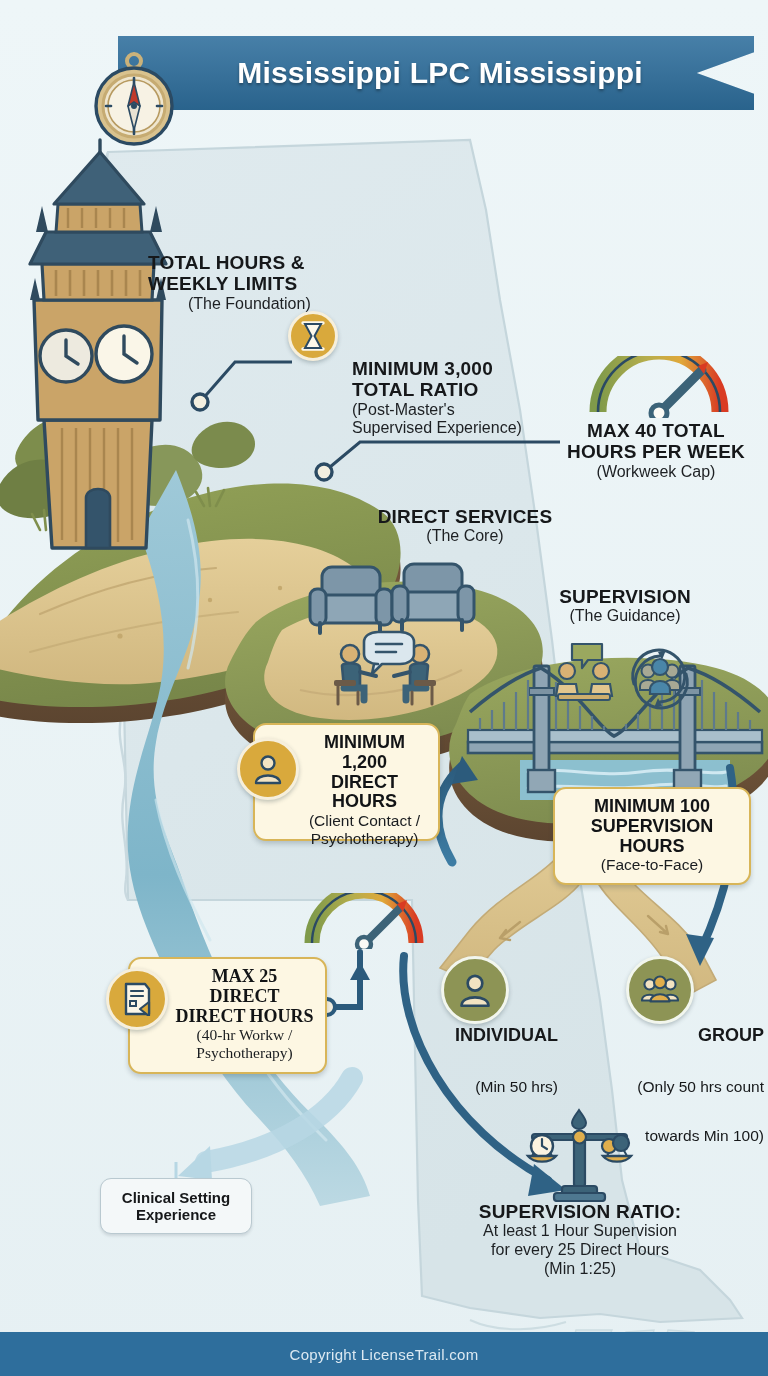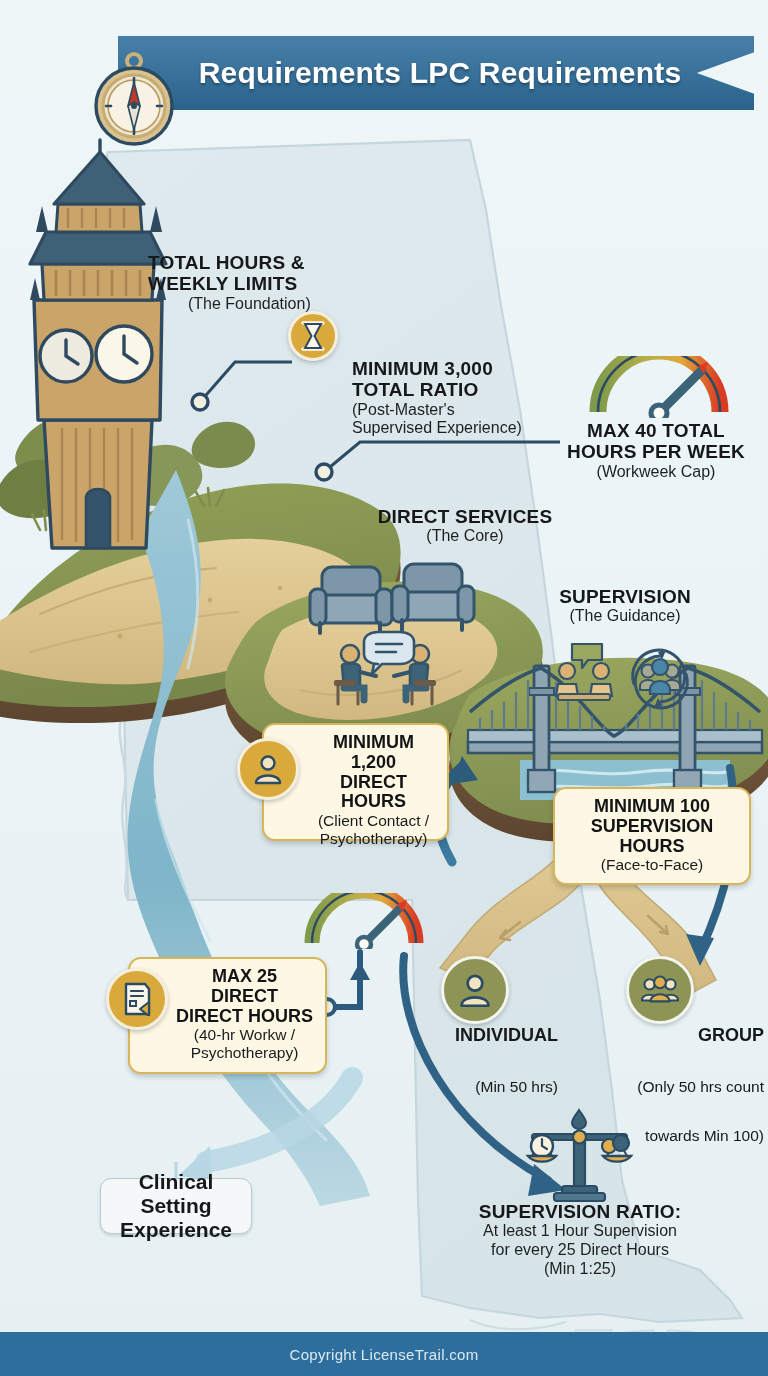--- a/index.html
+++ b/index.html
@@ -42,21 +42,21 @@
   
   .callout{position:absolute;background:#fdf7e3;border:2px solid #d8b558;
      border-radius:13px;box-shadow:0 3px 5px rgba(40,60,70,.22);
      padding:8px 10px;box-sizing:border-box;text-align:center;}
   .callout .hd{font-weight:bold;font-size:18px;line-height:1.1;color:#121416;}
   .callout .sb{font-size:15.5px;line-height:1.12;color:#1a1d20;}
 
   .plainbox{position:absolute;background:#f4f8f9;border:1.6px solid #b9c9d0;
      border-radius:11px;box-shadow:0 2px 3px rgba(40,60,70,.14);
      display:flex;align-items:center;justify-content:center;text-align:center;
-     font-weight:bold;font-size:21px;line-height:1.15;color:#16181a;
+     font-weight:bold;font-size:15px;line-height:1.15;color:#16181a;
      box-sizing:border-box;padding:6px;}
 
   
   .badge{position:absolute;border-radius:50%;display:flex;align-items:center;
      justify-content:center;box-sizing:border-box;}
   .badge.gold{background:#d9a93c;border:3px solid #f6efdc;
      box-shadow:0 2px 4px rgba(40,60,70,.28);}
   .badge.olive{background:#8d9455;border:3px solid #f2f6ee;
      box-shadow:0 2px 4px rgba(40,60,70,.28);}
 
@@ -394,21 +394,21 @@
     <path d="M730 768 C742 840 724 900 700 952" fill="none" stroke="#2f6285" stroke-width="8" stroke-linecap="round"></path>
     <path d="M686 934 L700 966 L714 938 Z" fill="#2f6285"></path>
 
     <path d="M352 1078 C330 1118 276 1150 206 1162" fill="none" stroke="#b7d7e4" stroke-width="22" stroke-linecap="round" opacity=".85"></path>
     <path d="M178 1176 L210 1146 L212 1180 Z" fill="#b7d7e4"></path>
     <path d="M176 1162 L176 1186" stroke="#b7d7e4" stroke-width="3"></path>
   </svg>
 
   <div id="banner-wrap">
     <div id="banner-shape"></div>
-    <div id="banner-title">Requirements LPC Requirements</div>
+    <div id="banner-title">Mississippi LPC Mississippi</div>
     <svg id="compass" viewBox="0 0 92 100">
       <path d="M46 6 a7 7 0 1 1 0 14 a7 7 0 1 1 0 -14" fill="none" stroke="#cbb27a" stroke-width="4"></path>
       <circle cx="46" cy="58" r="38" fill="#d9c28e" stroke="#2b4a63" stroke-width="3.4"></circle>
       <circle cx="46" cy="58" r="31" fill="#efe6cf" stroke="#c6ab72" stroke-width="3"></circle>
       <circle cx="46" cy="58" r="26" fill="#f7f2e4" stroke="#b79a60" stroke-width="1.6"></circle>
       <g stroke="#2b4a63" stroke-width="2.6" stroke-linecap="round">
         <path d="M46 30 L46 35"></path>
           <path d="M46 81 L46 86"></path>
         <path d="M18 58 L23 58"></path>
           <path d="M69 58 L74 58"></path>
@@ -462,21 +462,21 @@
     <path d="M75 57 L118 14" stroke="#3c6378" stroke-width="9" stroke-linecap="round"></path>
     <circle cx="75" cy="57" r="8" fill="#fbfaf5" stroke="#3c6378" stroke-width="5"></circle>
     <path d="M114 10 L124 6 L120 18 Z" fill="#d93b23"></path>
   </svg>
   <div class="tblock center" style="left:556px;top:420px;width:200px;">
     <div class="hd">MAX 40 TOTAL</div>
     <div class="hd">HOURS PER WEEK</div>
     <div class="sb">(Workweek Cap)</div>
   </div>
 
-  <div class="callout" style="left:262px;top:723px;width:187px;height:118px;padding-left:46px;">
+  <div class="callout" style="left:253px;top:723px;width:187px;height:118px;padding-left:46px;">
     <div class="hd">MINIMUM</div>
     <div class="hd">1,200</div>
     <div class="hd">DIRECT HOURS</div>
     <div class="sb">(Client Contact /</div>
     <div class="sb">Psychotherapy)</div>
   </div>
   <div class="badge gold" style="left:237px;top:738px;width:62px;height:62px;">
     <svg width="32" height="32" viewBox="0 0 32 32">
       <circle cx="16" cy="10" r="6.5" fill="#f2e3c2" stroke="#2b4a63" stroke-width="2.4"></circle>
       <path d="M4 30 C4 20 28 20 28 30 Z" fill="#f2e3c2" stroke="#2b4a63" stroke-width="2.4" stroke-linejoin="round"></path>
@@ -499,21 +499,21 @@
         <stop offset="100%" stop-color="#d93b23"></stop>
       </linearGradient>
     </defs>
     <path d="M12 50 A52 52 0 0 1 116 50" fill="none" stroke="url(#gg2)" stroke-width="15"></path>
     <path d="M12 50 A52 52 0 0 1 116 50" fill="none" stroke="#2b4a63" stroke-width="2.4"></path>
     <path d="M64 51 L100 15" stroke="#3c6378" stroke-width="8" stroke-linecap="round"></path>
     <circle cx="64" cy="51" r="7" fill="#fbfaf5" stroke="#3c6378" stroke-width="4.4"></circle>
     <path d="M97 11 L107 7 L103 19 Z" fill="#d93b23"></path>
   </svg>
 
-  <div class="callout" style="left:128px;top:957px;width:199px;height:117px;padding-left:44px;">
+  <div class="callout" style="left:128px;top:957px;width:199px;height:117px;padding-left:44px;font-family:Liberation Serif, serif;">
     <div class="hd">MAX 25</div>
     <div class="hd">DIRECT</div>
     <div class="hd">DIRECT HOURS</div>
     <div class="sb">(40-hr Workw /</div>
     <div class="sb">Psychotherapy)</div>
   </div>
   <div class="badge gold" style="left:106px;top:968px;width:62px;height:62px;">
     <svg width="32" height="34" viewBox="0 0 32 34">
       <path d="M5 2 L24 2 L28 7 L28 32 L5 32 Z" fill="#fbf6e7" stroke="#2b4a63" stroke-width="2.4" stroke-linejoin="round"></path>
       <path d="M10 9 L22 9 M10 14 L22 14" stroke="#2b4a63" stroke-width="2.2" stroke-linecap="round"></path>

